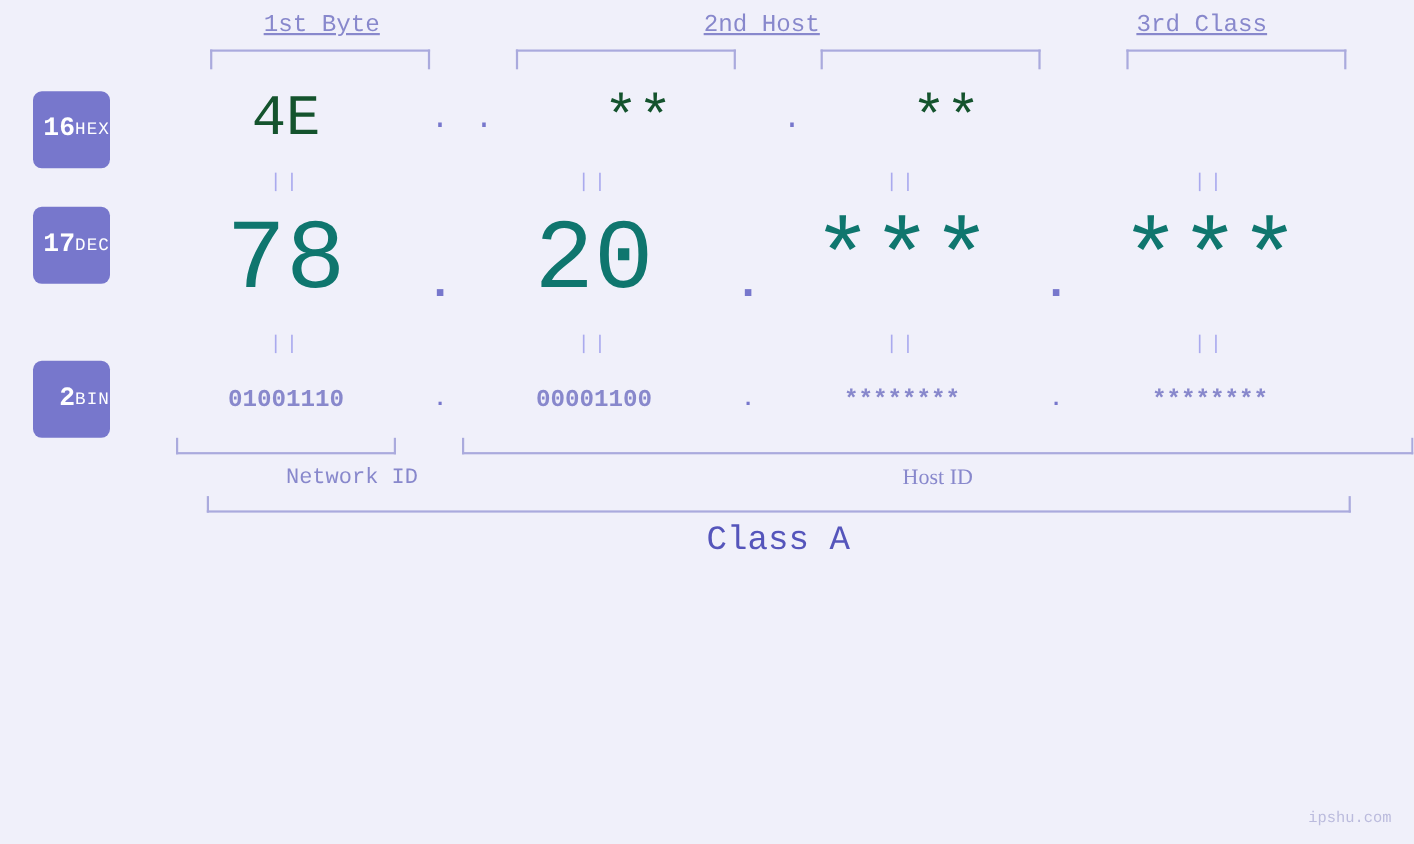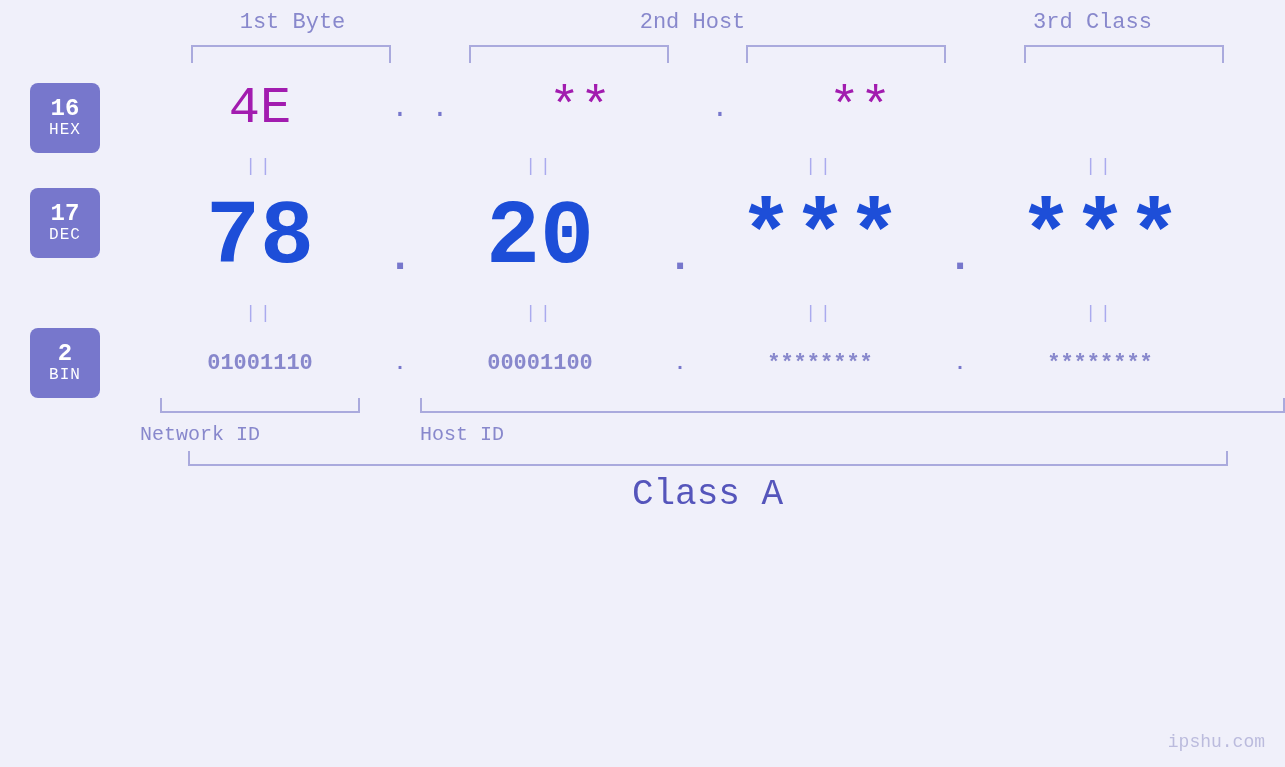--- a/index.html
+++ b/index.html
@@ -32,20 +32,21 @@
       justify-content: space-around;
       margin-bottom: 10px;
     }
 
     .byte-header {
       color: #8888cc;
       font-size: 22px;
       font-family: 'Courier New', Courier, monospace;
       text-align: center;
       width: 240px;
+      text-decoration: underline;
     }
 
     
     .content-area {
       display: flex;
       width: 1285px;
       align-items: flex-start;
     }
 
     
@@ -58,23 +59,23 @@
       gap: 0;
     }
 
     .badge {
       background-color: #7777cc;
       color: white;
       width: 70px;
       height: 70px;
       border-radius: 8px;
       display: flex;
-      flex-direction: column;
-      align-items: center;
-      justify-content: center;
+      flex-direction: row;
+      align-items: center;
+      justify-content: flex-end;
       margin-bottom: 0;
     }
 
     .badge-num {
       font-size: 24px;
       font-weight: bold;
       line-height: 1;
     }
 
     .badge-label {
@@ -109,21 +110,21 @@
 
     .dot-cell {
       width: 40px;
       text-align: center;
       color: #7777cc;
     }
 
     
     .hex-row .byte-val {
       font-size: 52px;
-      color: #a21caf;
+      color: #14532d;
       font-family: 'Courier New', Courier, monospace;
     }
 
     .hex-row .dot-cell {
       font-size: 24px;
     }
 
     
     .equals-row {
       display: flex;
@@ -140,23 +141,23 @@
       letter-spacing: 4px;
     }
 
     .equals-dot-spacer {
       width: 40px;
     }
 
     
     .dec-row .byte-val {
       font-size: 90px;
-      color: #1d4ed8;
-      font-family: 'Courier New', Courier, monospace;
-      font-weight: bold;
+      color: #0f766e;
+      font-family: 'Courier New', Courier, monospace;
+      font-weight: normal;
     }
 
     .dec-row .dot-cell {
       font-size: 36px;
       font-weight: bold;
       margin-top: 30px;
     }
 
     
     .bin-row .byte-val {
@@ -167,21 +168,21 @@
 
     .bin-row .dot-cell {
       font-size: 18px;
     }
 
     .watermark {
       position: absolute;
       bottom: 15px;
       right: 20px;
       color: #bbbbdd;
-      font-size: 18px;
+      font-size: 14px;
       font-family: 'Courier New', Courier, monospace;
     }
 
     
     .top-bracket-container {
       display: flex;
       margin-left: 130px;
       width: 1110px;
       margin-bottom: 5px;
       justify-content: space-around;
@@ -311,28 +312,28 @@
 
       <div style="display:flex; width:100%; height:20px; position:relative; margin-top:5px;">
 
         <div style="width:200px; height:15px; border:2px solid #aaaadd; border-top:none; margin:0 20px;"></div>
         <div style="width:40px;"></div>
 
         <div style="flex:1; height:15px; border:2px solid #aaaadd; border-top:none; margin-right:0;"></div>
       </div>
 
       <div style="display:flex; width:100%; margin-top:5px;">
-        <div style="width:240px; text-align:left; color:#8888cc; font-size:20px; font-family:'Courier New',monospace;">Network ID</div>
+        <div style="width:240px; text-align:right; color:#8888cc; font-size:20px; font-family:'Courier New',monospace;">Network ID</div>
         <div style="width:40px;"></div>
-        <div style="flex:1; color:#8888cc; font-size:20px; font-family:Liberation Mono, monospace;">Host ID</div>
+        <div style="flex:1; text-align:center; color:#8888cc; font-size:20px; font-family:Liberation Serif, serif;">Host ID</div>
       </div>
 
     </div>
   </div>
 
   <div style="display:flex; flex-direction:column; align-items:center; margin-top:5px; width:1150px; margin-left:130px;">
     <div style="width:1040px; height:15px; border:2px solid #aaaadd; border-top:none;"></div>
-    <div style="color:#5555bb; font-size:36px; font-family:'Courier New',monospace; margin-top:8px;">Class A</div>
+    <div style="color:#5555bb; font-size:31px; font-family:'Courier New',monospace; margin-top:8px;">Class A</div>
   </div>
 
   <div class="watermark">ipshu.com</div>
 
 </div>
 
 </body></html>

